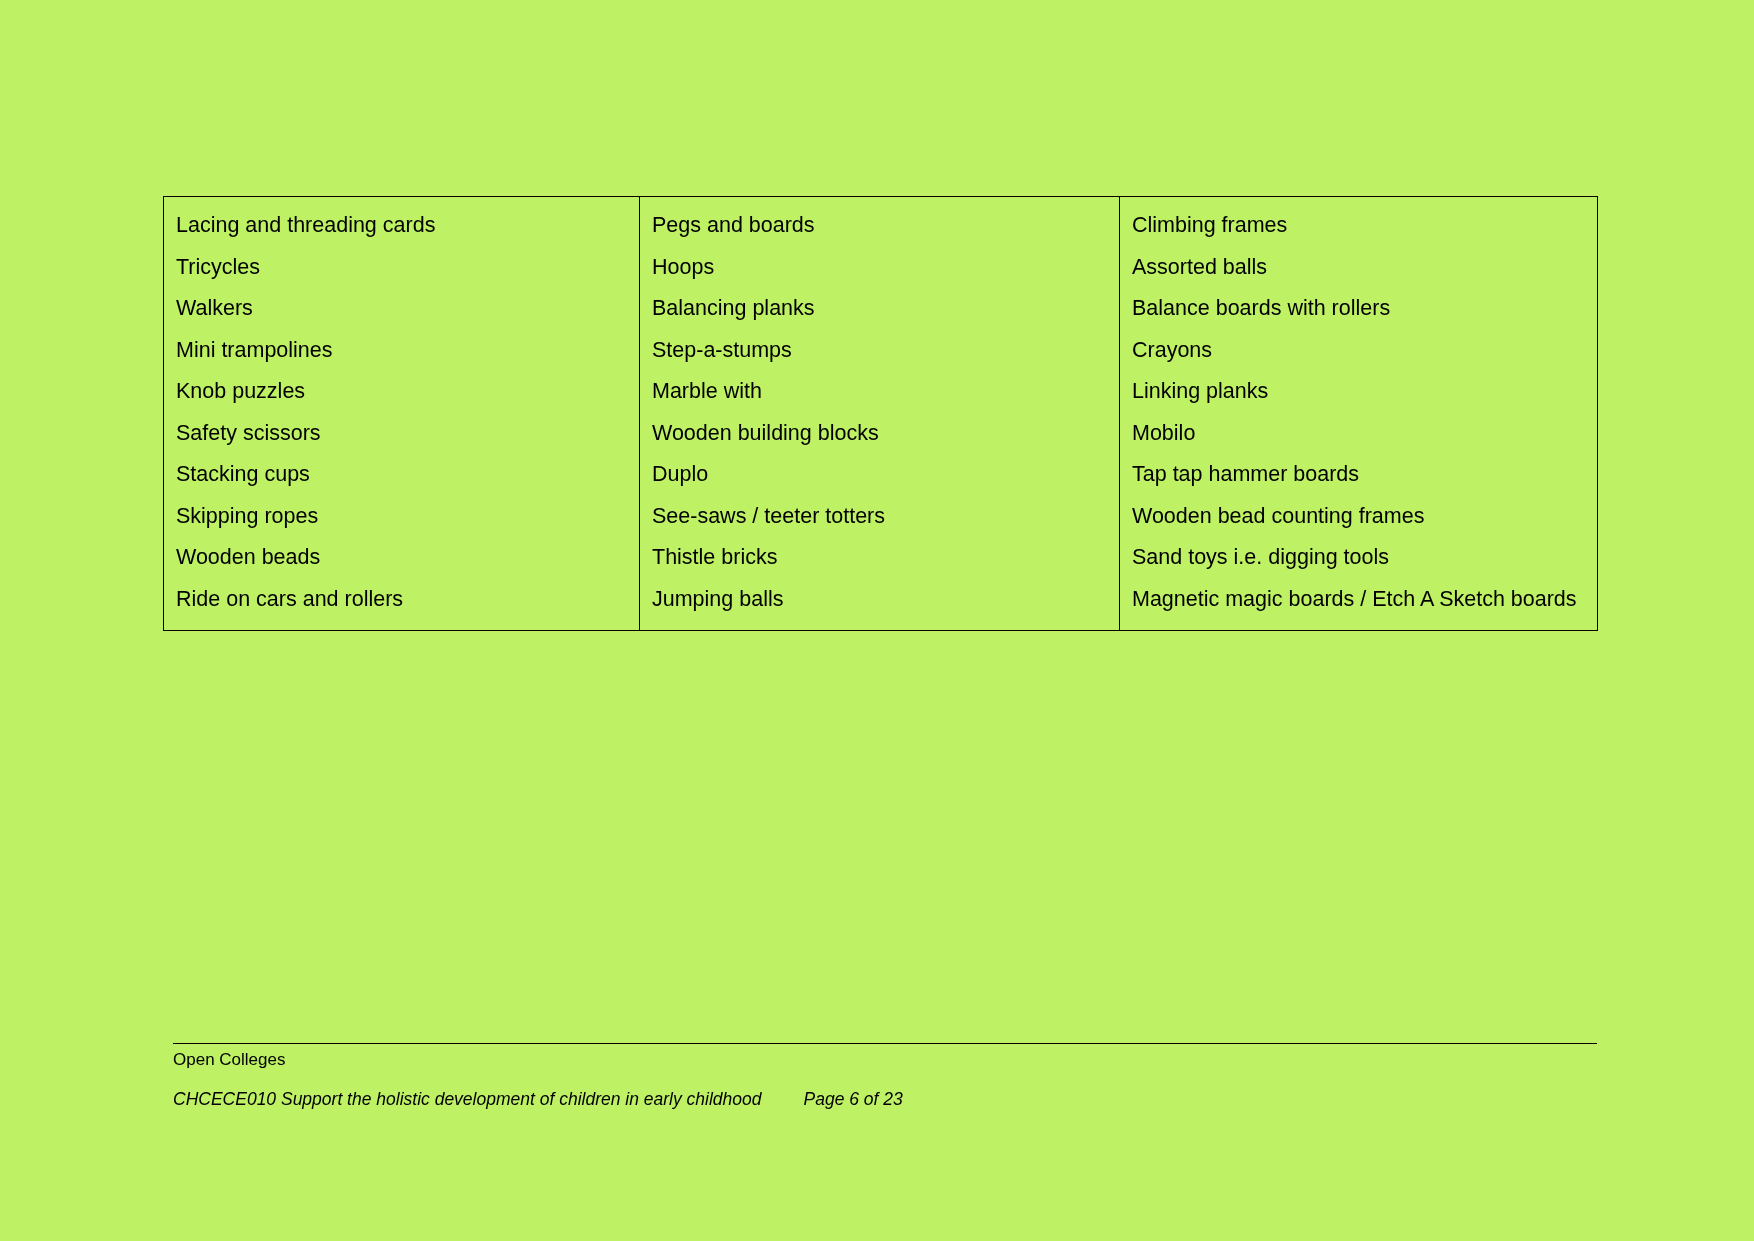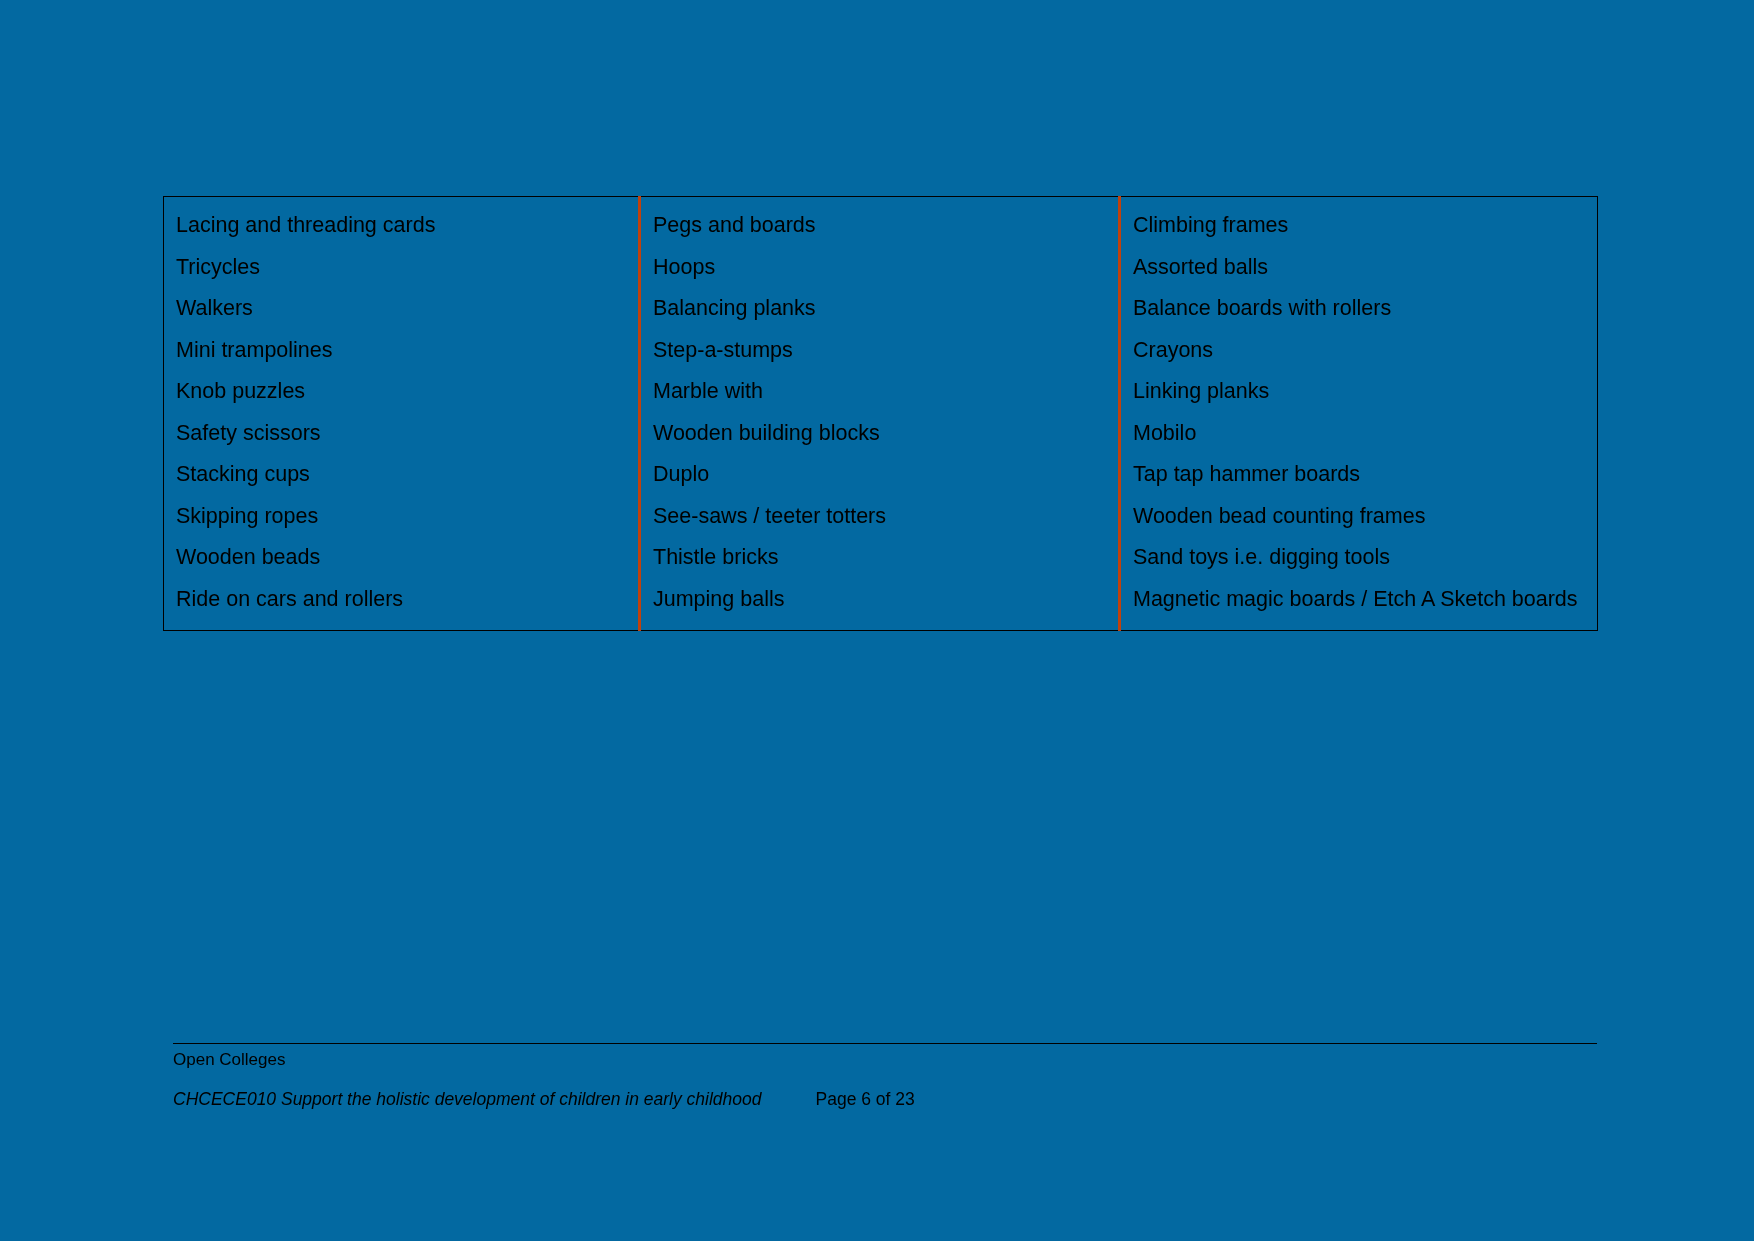--- a/index.html
+++ b/index.html
@@ -13,21 +13,21 @@
     background: #ffffff;
     font-family: "Liberation Sans", sans-serif;
     color: #000000;
     position: relative;
     overflow: hidden;
   }
 
   .page {
     position: absolute;
     inset: 0;
-    background: #0369a1;
+    background: #bef264;
   }
 
   
   .table-wrap {
     position: absolute;
     left: 163px;
     top: 196px;
     width: 1434px;
   }
 
@@ -36,21 +36,21 @@
     border-collapse: collapse;
     table-layout: fixed;
     border: 1px solid #000000;
   }
 
   table.resource-table col.c1 { width: 476px; }
   table.resource-table col.c2 { width: 480px; }
   table.resource-table col.c3 { width: 478px; }
 
   table.resource-table td {
-    border-left: 3px solid #c2410c;
+    border-left: 1px solid #c2410c;
     border-right: 1px solid #000000;
     border-top: none;
     border-bottom: none;
     vertical-align: top;
     padding: 0 8px 0 12px;
   }
   table.resource-table td:first-child { border-left: none; }
   table.resource-table td:last-child { border-right: none; }
 
   .cell-list {
@@ -96,22 +96,23 @@
     align-items: baseline;
     margin-top: 14px;
     font-size: 17.5px;
     line-height: 24px;
     color: #000000;
   }
 
   .footer-unit { white-space: nowrap; font-style: italic; }
 
   .footer-page {
-    margin-left: 54px;
+    margin-left: 42px;
     white-space: nowrap;
+    font-style: italic;
   }
 </style>
 </head>
 <body>
 
 <div class="page">
 
   <div class="table-wrap">
     <table class="resource-table">
       <colgroup>

